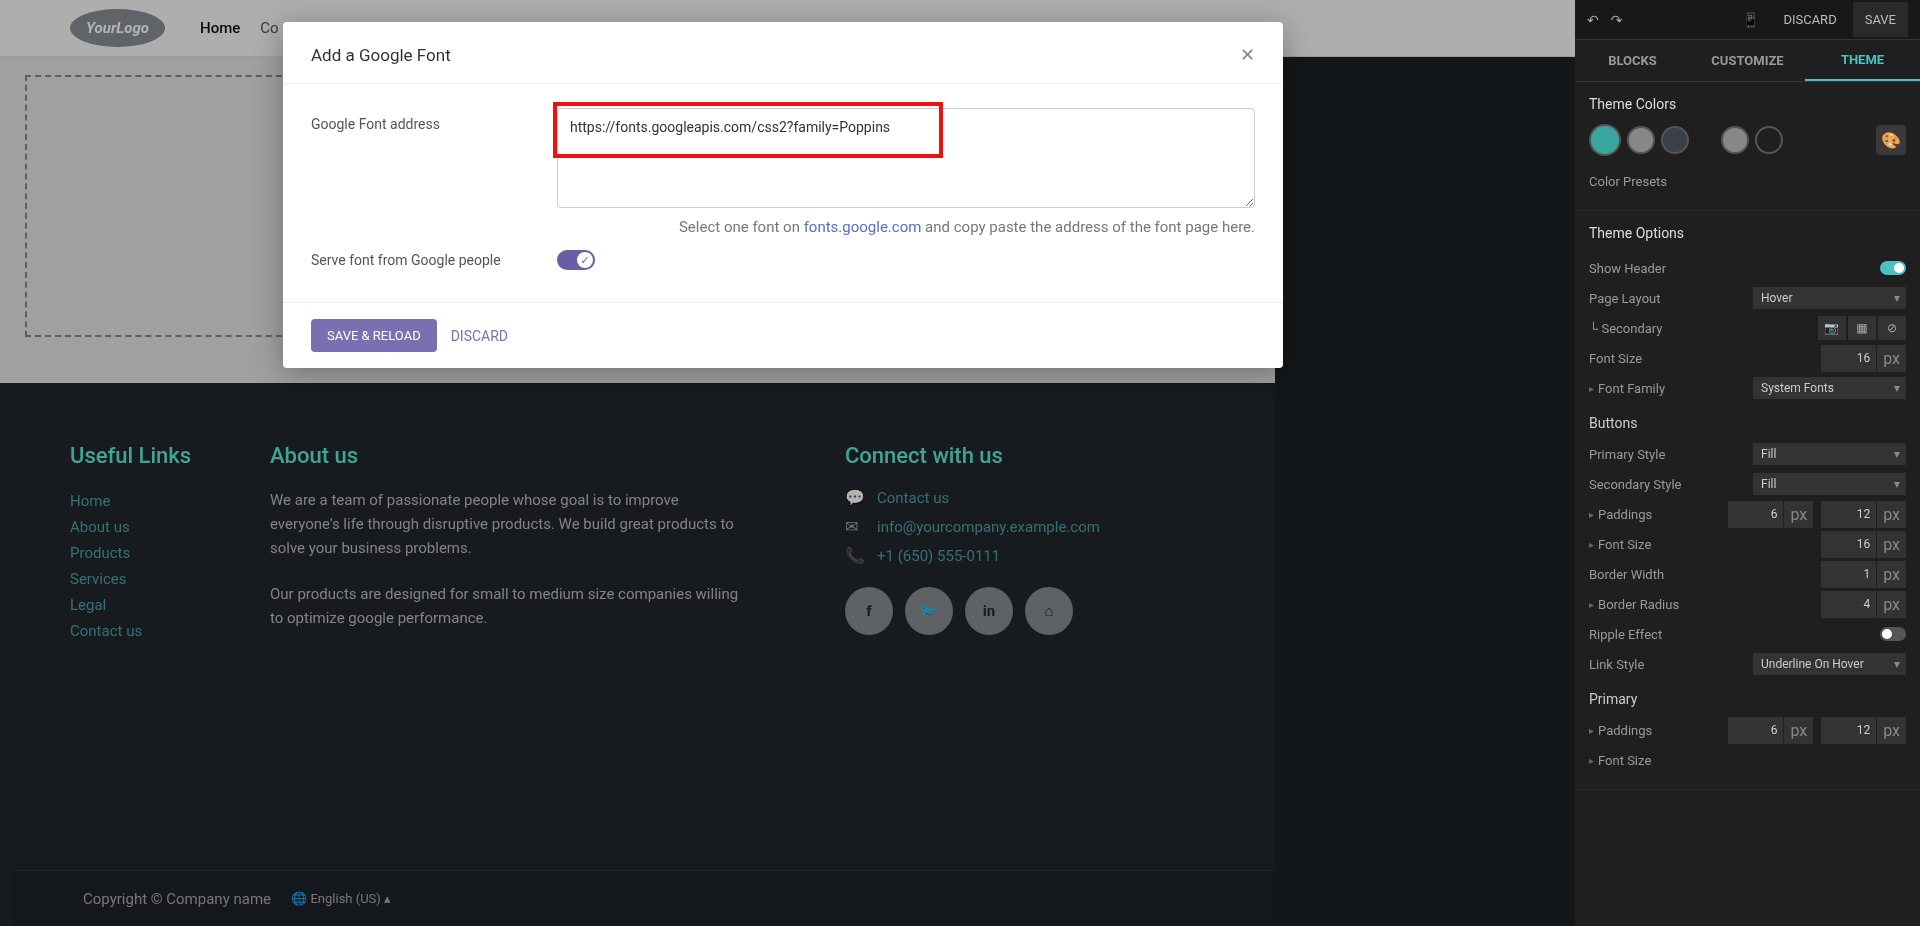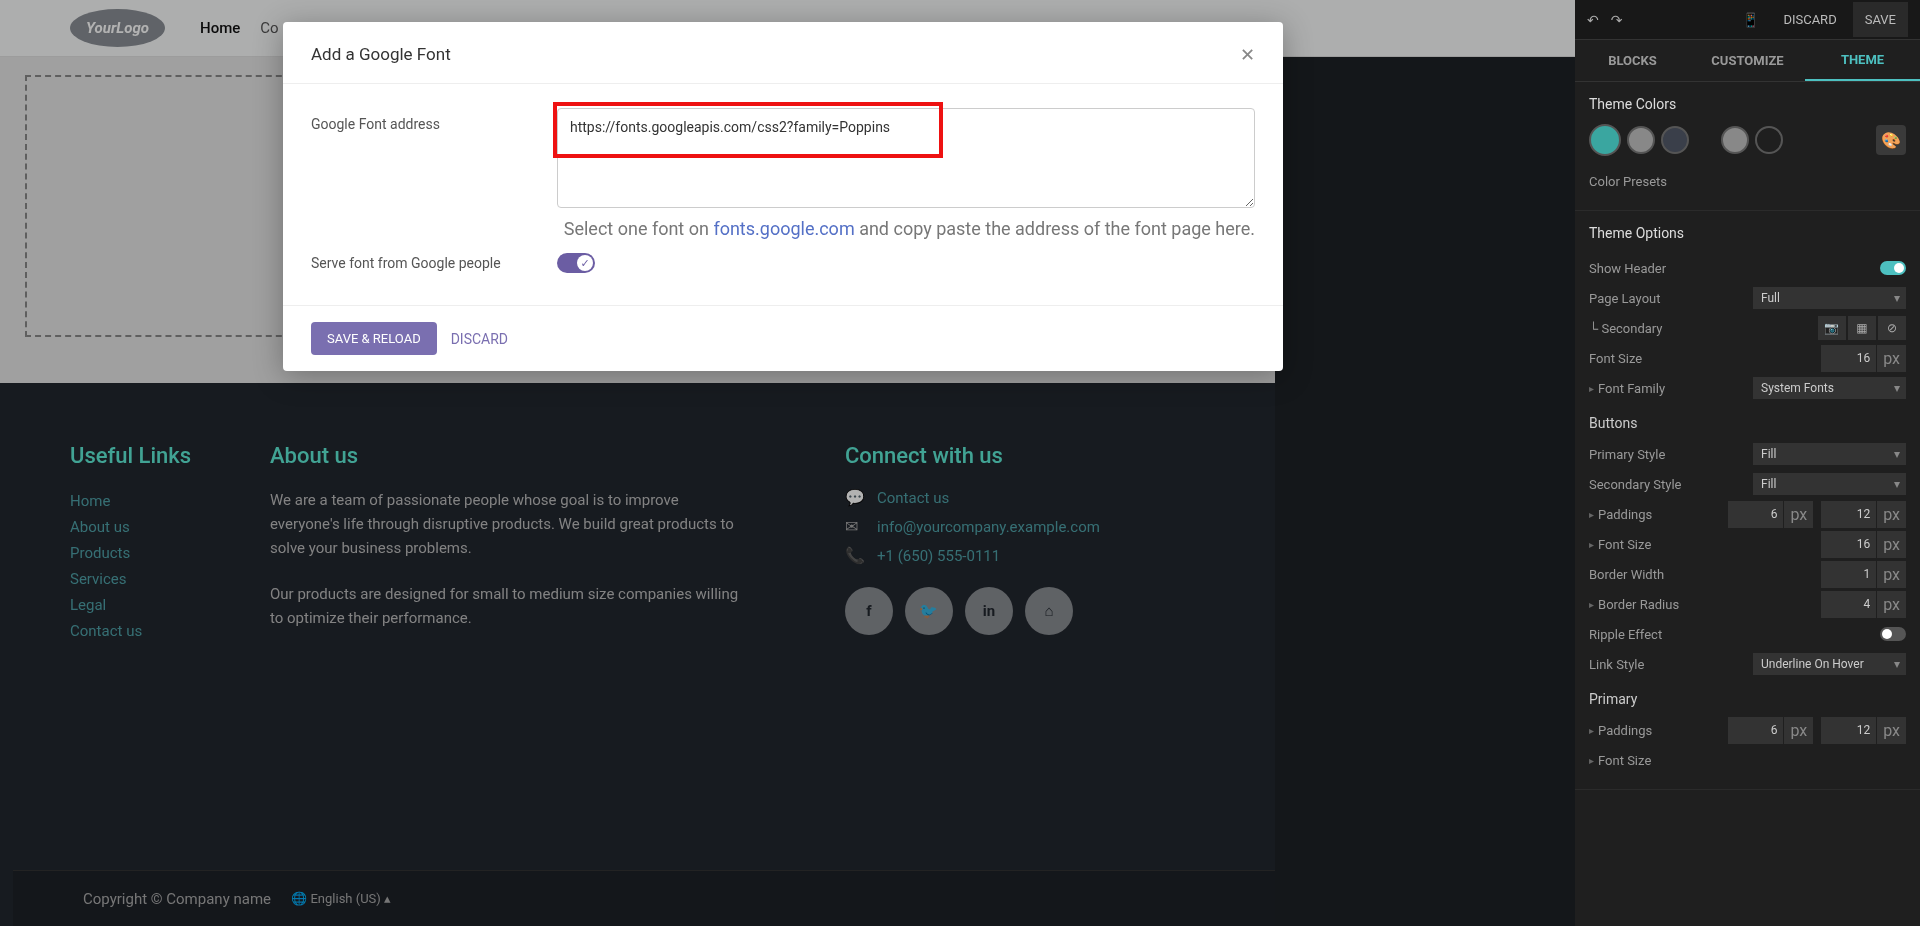--- a/index.html
+++ b/index.html
@@ -65,30 +65,30 @@
 .toggle::after { content: ''; width: 10px; height: 10px; background: #fff; border-radius: 50%; position: absolute; top: 2px; right: 2px; }
 .toggle.off { background: #555; }
 .toggle.off::after { right: auto; left: 2px; }
 .bg-btns { display: flex; gap: 2px; }
 .bg-btn { width: 28px; height: 24px; background: #333; display: flex; align-items: center; justify-content: center; font-size: 12px; color: #aaa; }
 .sub-head { color: #ccc; font-size: 14px; margin: 12px 0 8px; }
 
 
 .modal-backdrop { position: absolute; top: 0; left: 0; width: 1575px; height: 100%; background: rgba(0,0,0,0.3); }
 .modal { position: absolute; top: 22px; left: 283px; width: 1000px; background: #fff; border-radius: 4px; box-shadow: 0 5px 30px rgba(0,0,0,0.3); }
-.modal-head { padding: 22px 28px 18px; display: flex; align-items: flex-start; border-bottom: 1px solid #eee; }
+.modal-head { padding: 22px 28px 18px; display: flex; align-items: center; border-bottom: 1px solid #eee; }
 .modal-head h2 { font-size: 17px; font-weight: 400; color: #333; }
 .modal-close { margin-left: auto; color: #888; font-size: 18px; cursor: pointer; }
 .modal-body { padding: 24px 28px; }
 .form-row { display: flex; margin-bottom: 8px; }
 .form-lbl { width: 246px; color: #555; font-size: 14px; padding-top: 8px; }
 .form-ctrl { flex: 1; position: relative; }
 .font-textarea { width: 100%; height: 100px; border: 1px solid #ccc; border-radius: 4px; padding: 10px 12px; font-size: 14px; color: #333; resize: vertical; font-family: inherit; }
 .highlight-box { position: absolute; top: -6px; left: -4px; width: 390px; height: 56px; border: 4px solid #e11; pointer-events: none; }
-.help-text { text-align: right; color: #777; font-size: 18px; margin-top: 6px; }
+.help-text { text-align: right; color: #777; font-size: 15px; margin-top: 6px; }
 .help-text a { color: #5470c6; }
 .switch { width: 38px; height: 20px; background: #6b5da3; border-radius: 10px; position: relative; }
 .switch::after { content: '✓'; width: 16px; height: 16px; background: #fff; border-radius: 50%; position: absolute; top: 2px; right: 2px; color: #6b5da3; font-size: 11px; display: flex; align-items: center; justify-content: center; }
 .modal-foot { border-top: 1px solid #eee; padding: 16px 28px; display: flex; gap: 14px; }
 .btn-primary { background: #7a6fb0; color: #fff; border: none; padding: 9px 16px; border-radius: 4px; font-size: 13px; }
 .btn-link { color: #7a6fb0; font-size: 14px; background: none; border: none; }
 </style>
 </head>
 <body>
 
@@ -110,21 +110,21 @@
       <a class="footer-link">Home</a>
       <a class="footer-link">About us</a>
       <a class="footer-link">Products</a>
       <a class="footer-link">Services</a>
       <a class="footer-link">Legal</a>
       <a class="footer-link">Contact us</a>
     </div>
     <div class="footer-col col-about">
       <h3>About us</h3>
       <p class="about-p">We are a team of passionate people whose goal is to improve everyone's life through disruptive products. We build great products to solve your business problems.</p>
-      <p class="about-p">Our products are designed for small to medium size companies willing to optimize their performance.</p>
+      <p class="about-p">Our products are designed for small to medium size companies willing to optimize google performance.</p>
     </div>
     <div class="footer-col col-connect">
       <h3>Connect with us</h3>
       <div class="contact-row">
           <span class="ic">💬</span>
           <a>Contact us</a>
         </div>
       <div class="contact-row">
           <span class="ic">✉</span>
           <a>info@yourcompany.example.com</a>
@@ -180,21 +180,21 @@
       </div>
   </div>
   <div class="sb-section">
     <div class="sb-title">Theme Options</div>
     <div class="sb-row">
         <span class="lbl">Show Header</span>
         <div class="toggle"></div>
       </div>
     <div class="sb-row">
         <span class="lbl">Page Layout</span>
-        <div class="mini-select">Full</div>
+        <div class="mini-select">Hover</div>
       </div>
     <div class="sb-row">
         <span class="lbl">└ <span>Secondary</span></span>
       <div class="bg-btns">
         <div class="bg-btn">📷</div>
         <div class="bg-btn">▦</div>
         <div class="bg-btn">⊘</div>
       </div>
     </div>
     <div class="sb-row">

